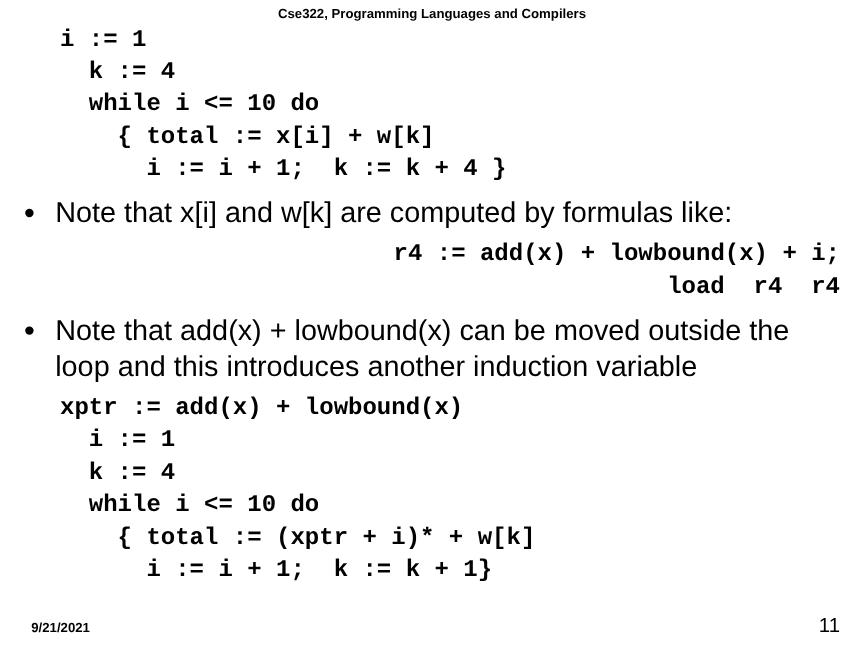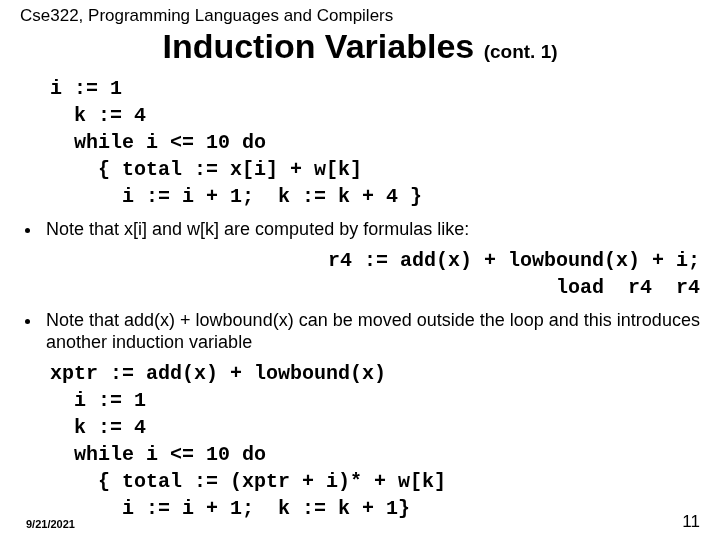--- a/index.html
+++ b/index.html
@@ -13,23 +13,24 @@
     overflow: hidden;
   }
   .slide {
     position: relative;
     width: 720px;
     height: 540px;
     box-sizing: border-box;
     padding: 6px 20px 0 20px;
   }
   .course {
-    font-size: 17px;
-    font-weight: normal;
+    font-size: 11px;
+    font-weight: bold;
     margin: 0 0 2px 0;
+    text-align: center;
   }
   .title {
     font-size: 34px;
     font-weight: bold;
     text-align: center;
     margin: 0 0 10px 0;
     line-height: 1.1;
   }
   .title .cont {
     font-size: 19px;
@@ -45,21 +46,21 @@
   }
   .code2 {
     margin-left: 60px;
     text-align: right;
   }
   ul.bullets {
     margin: 0 0 6px 22px;
     padding: 0;
   }
   ul.bullets li {
-    font-size: 18px;
+    font-size: 24px;
     line-height: 1.25;
     margin: 0 0 4px 0;
     padding-left: 4px;
   }
   .footer-date {
     position: absolute;
     left: 14px;
     bottom: 10px;
     font-size: 11px;
     font-weight: bold;
@@ -73,23 +74,20 @@
     text-align: center;
   }
 </style>
 </head>
 <body>
 
 <div class="slide">
 
   <div class="course">Cse322, Programming Languages and Compilers</div>
 
-  <div class="title">
-    <span>Induction Variables </span><span class="cont">(cont. 1)</span>
-  </div>
 
   <div class="code">i := 1
   k := 4
   while i &lt;= 10 do
     { total := x[i] + w[k]
       i := i + 1;  k := k + 4 }</div>
 
   <ul class="bullets">
     <li>Note that x[i]  and w[k] are computed by formulas like:</li>
   </ul>

